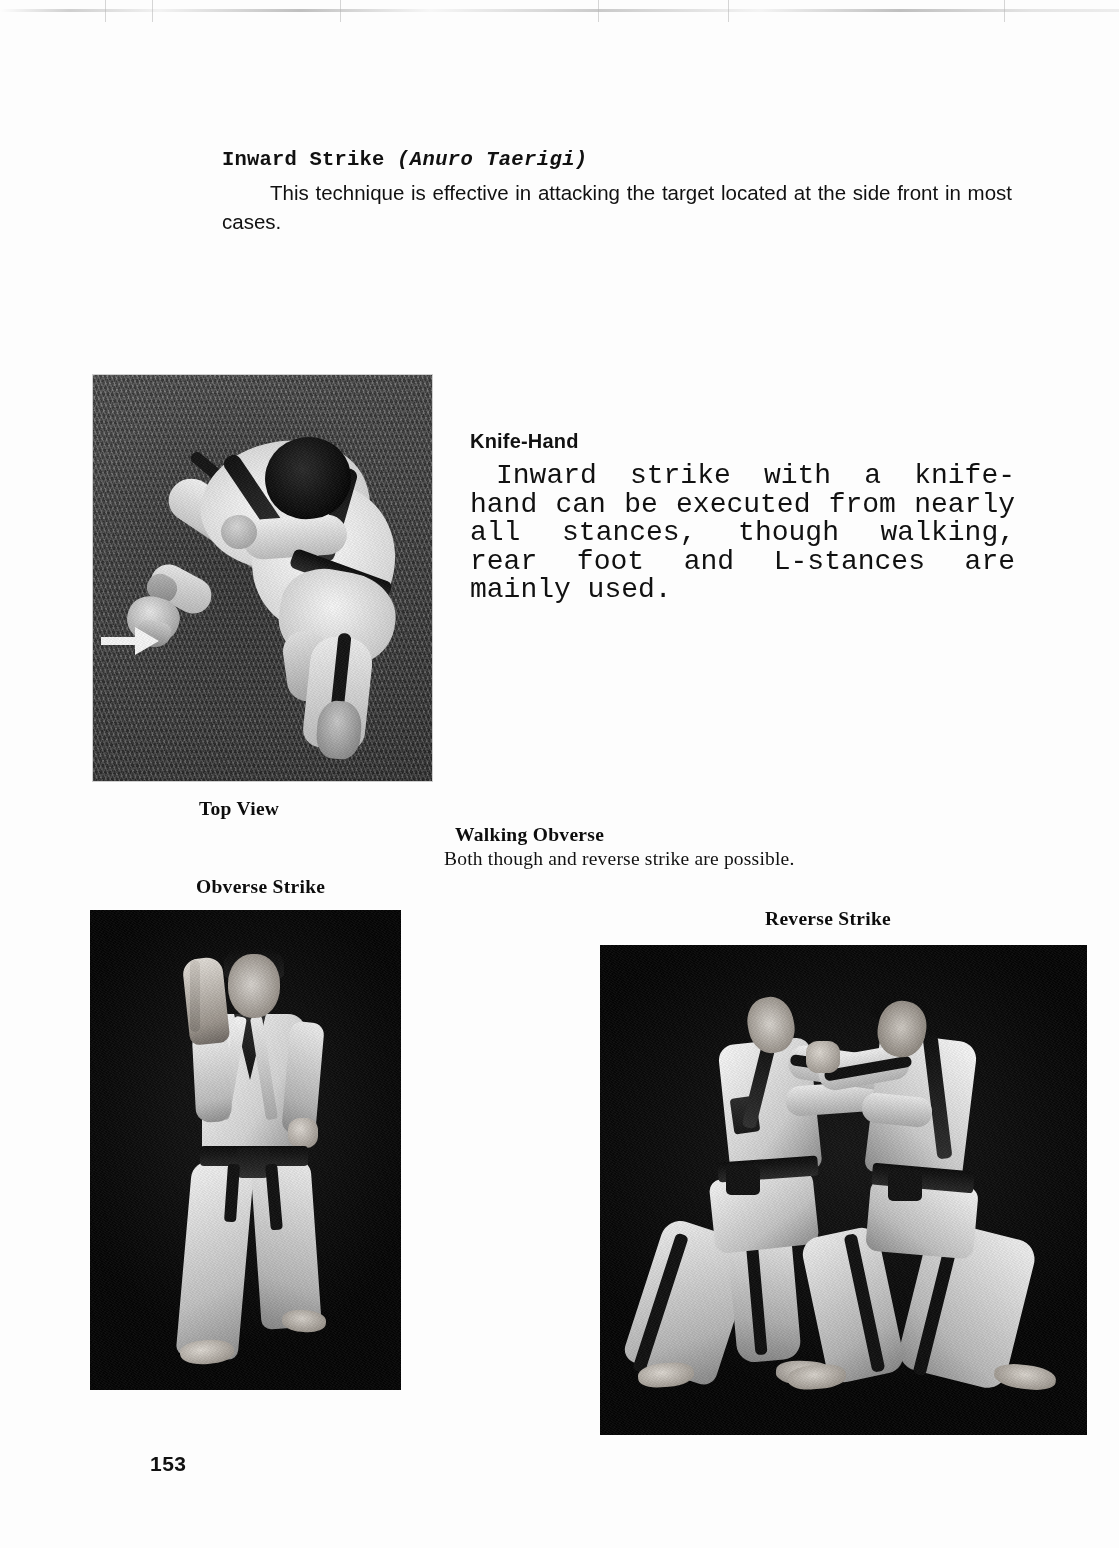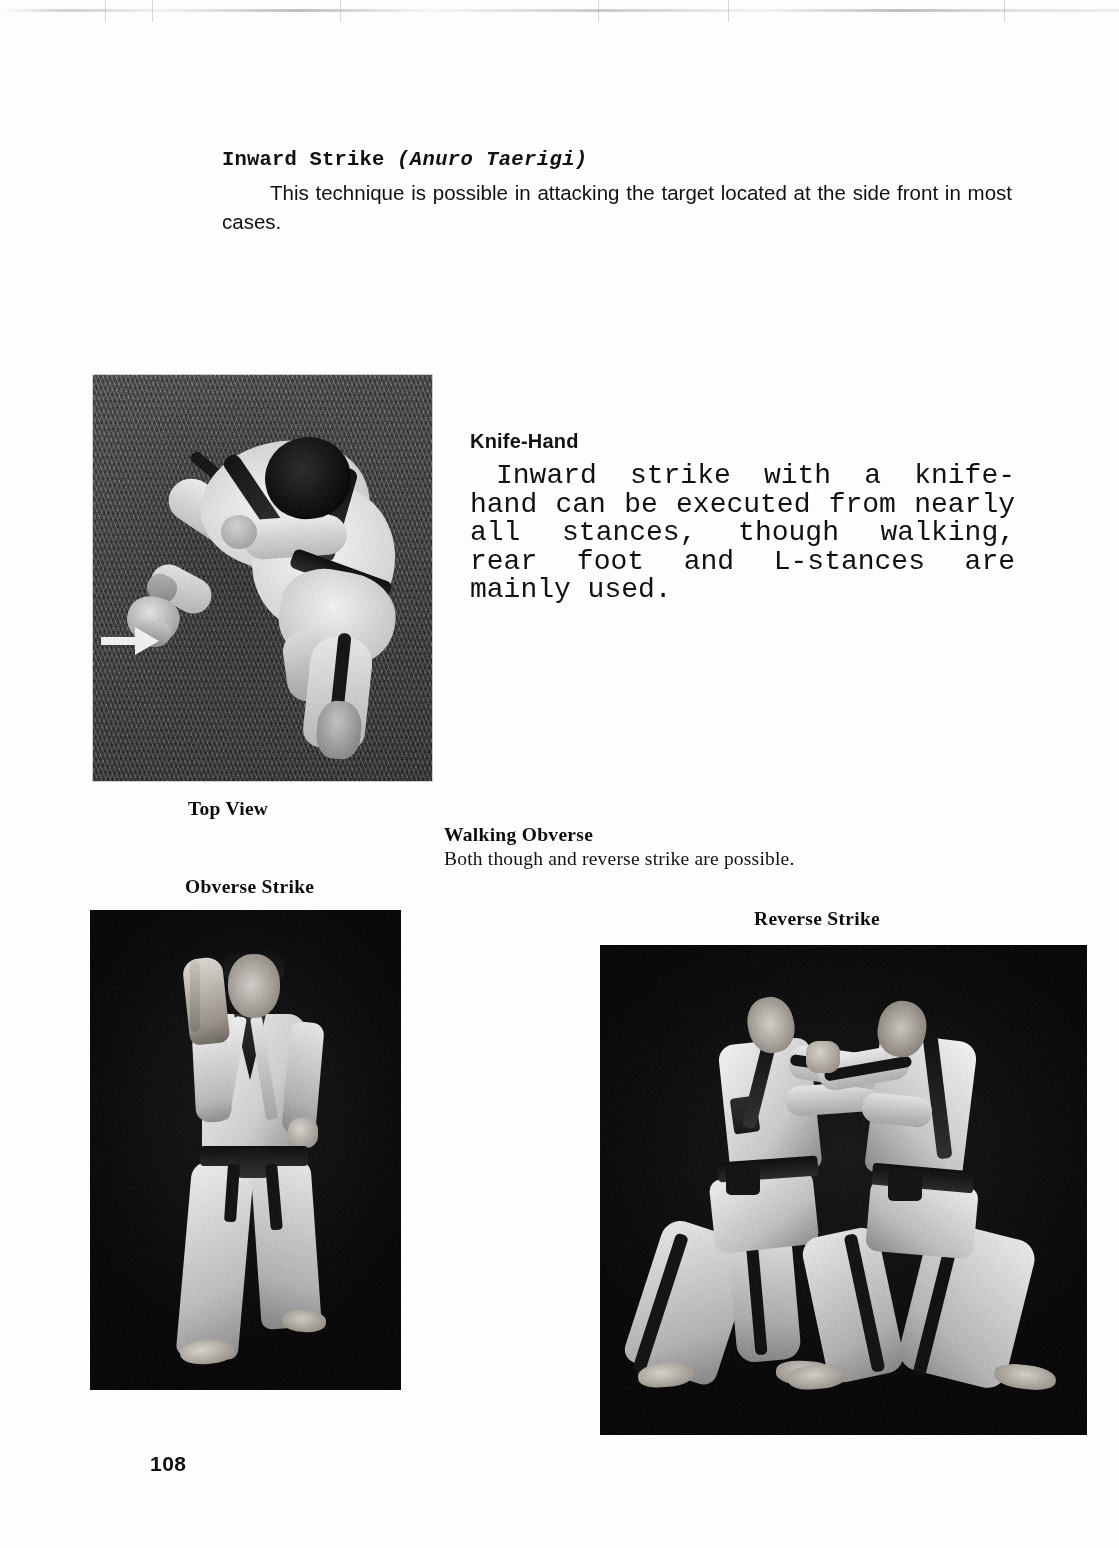--- a/index.html
+++ b/index.html
@@ -102,20 +102,21 @@
 
   
   .cap {
     position: absolute;
     font-family: "Liberation Serif", serif;
     font-weight: bold;
     font-size: 19.5px;
     letter-spacing: 0.3px;
     color: #0d0d0d;
     white-space: nowrap;
+    margin-left: 11px;
   }
   .cap-top-view   { left: 188px; top: 798px; }
   .cap-obverse    { left: 185px; top: 876px; }
   .cap-reverse    { left: 754px; top: 908px; text-align: center; }
   .cap-walking    { left: 444px; top: 824px; }
 
   .cap-sub {
     position: absolute;
     left: 444px;
     top: 848px;
@@ -659,21 +660,21 @@
   <div class="scan-tick" style="left:598px;"></div>
   <div class="scan-tick" style="left:728px;"></div>
   <div class="scan-tick" style="left:1004px;"></div>
 
   <div class="head-title">
     <span>Inward Strike</span>
     <span class="rom">(Anuro Taerigi)</span>
   </div>
 
   <div class="intro">
-    <p>This technique is possible in attacking the target located at the side front in most cases.</p>
+    <p>This technique is effective in attacking the target located at the side front in most cases.</p>
   </div>
 
   <div class="knife-head">Knife-Hand</div>
   <div class="knife-body">
     <p>Inward strike with a knife-hand can be executed from nearly all stances, though walking, rear foot and L-stances are mainly used.</p>
   </div>
 
   <div class="photo photo-topview">
     <div class="mat"></div>
     <div class="mat-shade"></div>
@@ -773,15 +774,15 @@
     <div class="rv rv-b-armstripe"></div>
     <div class="rv rv-b-fist"></div>
     <div class="rv rv-b-hair"></div>
     <div class="rv rv-b-head"></div>
     <div class="rv rv-b-belt"></div>
     <div class="rv rv-b-beltknot"></div>
 
     <div class="grain"></div>
   </div>
 
-  <div class="pagenum">108</div>
+  <div class="pagenum">153</div>
 
 </div>
 
 </body></html>

